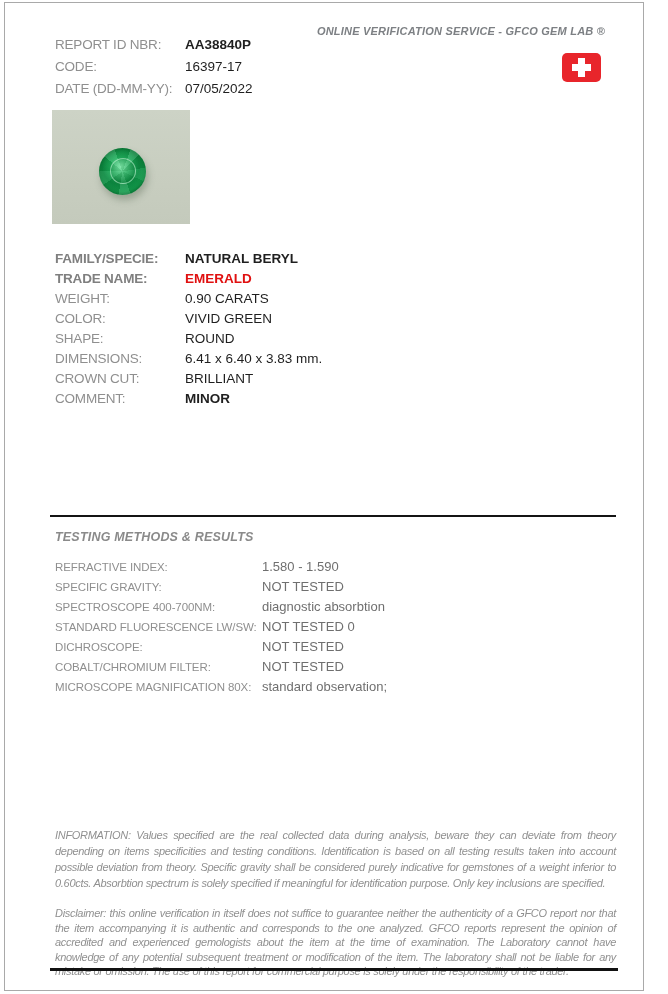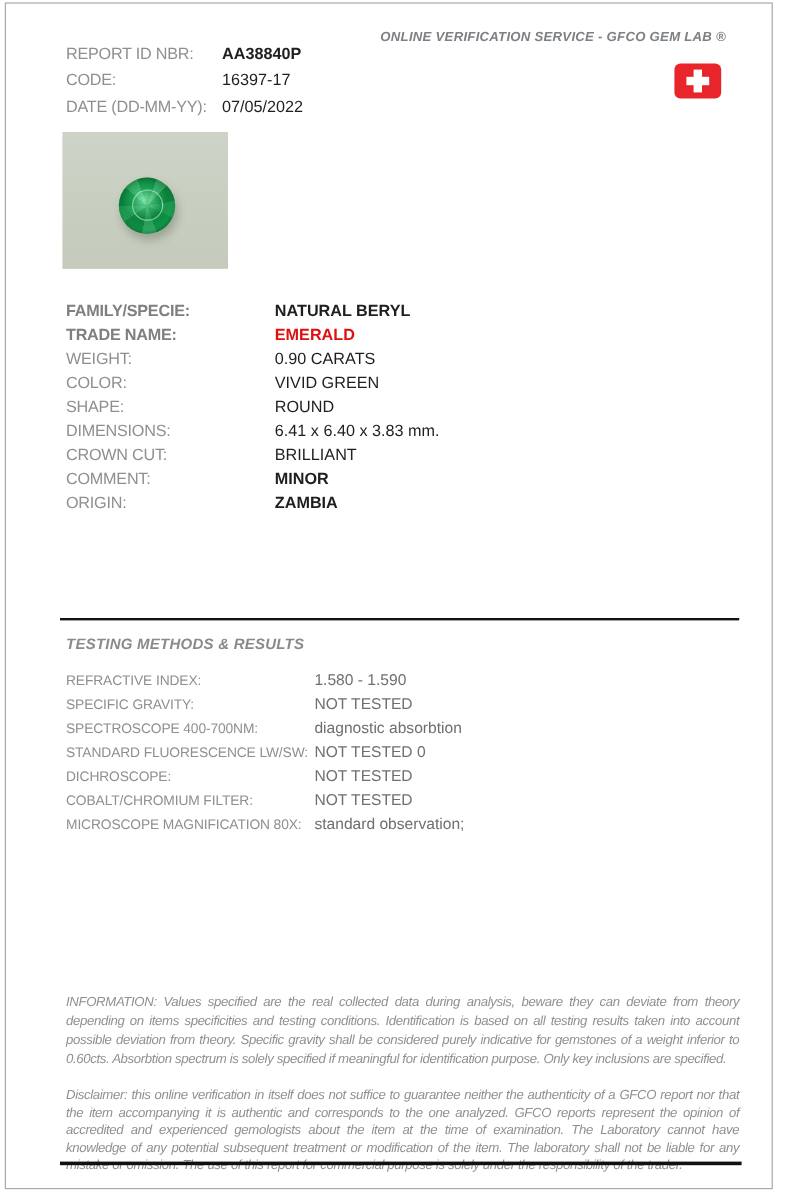--- a/index.html
+++ b/index.html
@@ -42,21 +42,21 @@
     background:conic-gradient(from 20deg,rgba(255,255,255,.35) 0 25deg,rgba(0,70,25,.45) 25deg 60deg,rgba(255,255,255,.15) 60deg 95deg,rgba(0,80,30,.35) 95deg 140deg,rgba(255,255,255,.3) 140deg 170deg,rgba(0,60,20,.4) 170deg 215deg,rgba(255,255,255,.2) 215deg 250deg,rgba(0,80,30,.4) 250deg 290deg,rgba(255,255,255,.3) 290deg 320deg,rgba(0,70,25,.4) 320deg 360deg);
     opacity:.35;
   }
   .gem::after{
     content:"";position:absolute;left:11px;top:10px;width:24px;height:24px;border-radius:50%;
     border:1px solid rgba(210,255,225,.55);
     background:radial-gradient(circle at 40% 35%,rgba(190,255,215,.35),rgba(10,110,50,.25) 70%);
   }
   
   .attrs{position:absolute;left:55px;top:251px;}
-  .attrs .row{height:20px;gap:44px;}
+  .attrs .row{height:20px;}
   .attrs .lbl{width:130px;font-size:13.5px;color:#8f8f8f;letter-spacing:-0.2px;}
   .attrs .val{font-size:13.5px;color:#1f1f1f;}
   .lbl-b{font-weight:bold;color:#7f7f7f !important;}
   .v-bold{font-weight:bold;}
   .v-red{color:#e01010 !important;}
   
   .divider-thin{position:absolute;left:50px;top:515px;width:566px;height:2px;background:#141414;}
   .testing-heading{
     position:absolute;left:55px;top:530px;
     font-size:12.5px;font-weight:bold;font-style:italic;color:#8a8a8a;letter-spacing:.2px;
@@ -134,24 +134,20 @@
       <span class="val">6.41 x 6.40 x 3.83 mm.</span>
     </div>
     <div class="row">
       <span class="lbl">CROWN CUT:</span>
       <span class="val">BRILLIANT</span>
     </div>
     <div class="row">
       <span class="lbl">COMMENT:</span>
       <span class="val v-bold">MINOR</span>
     </div>
-    <div class="row">
-      <span class="lbl">ORIGIN:</span>
-      <span class="val v-bold">ZAMBIA</span>
-    </div>
   </div>
 
   <div class="divider-thin"></div>
   <div class="testing-heading">TESTING METHODS &amp; RESULTS</div>
 
   <div class="testing">
     <div class="row">
       <span class="lbl">REFRACTIVE INDEX:</span>
       <span class="val">1.580 - 1.590</span>
     </div>

